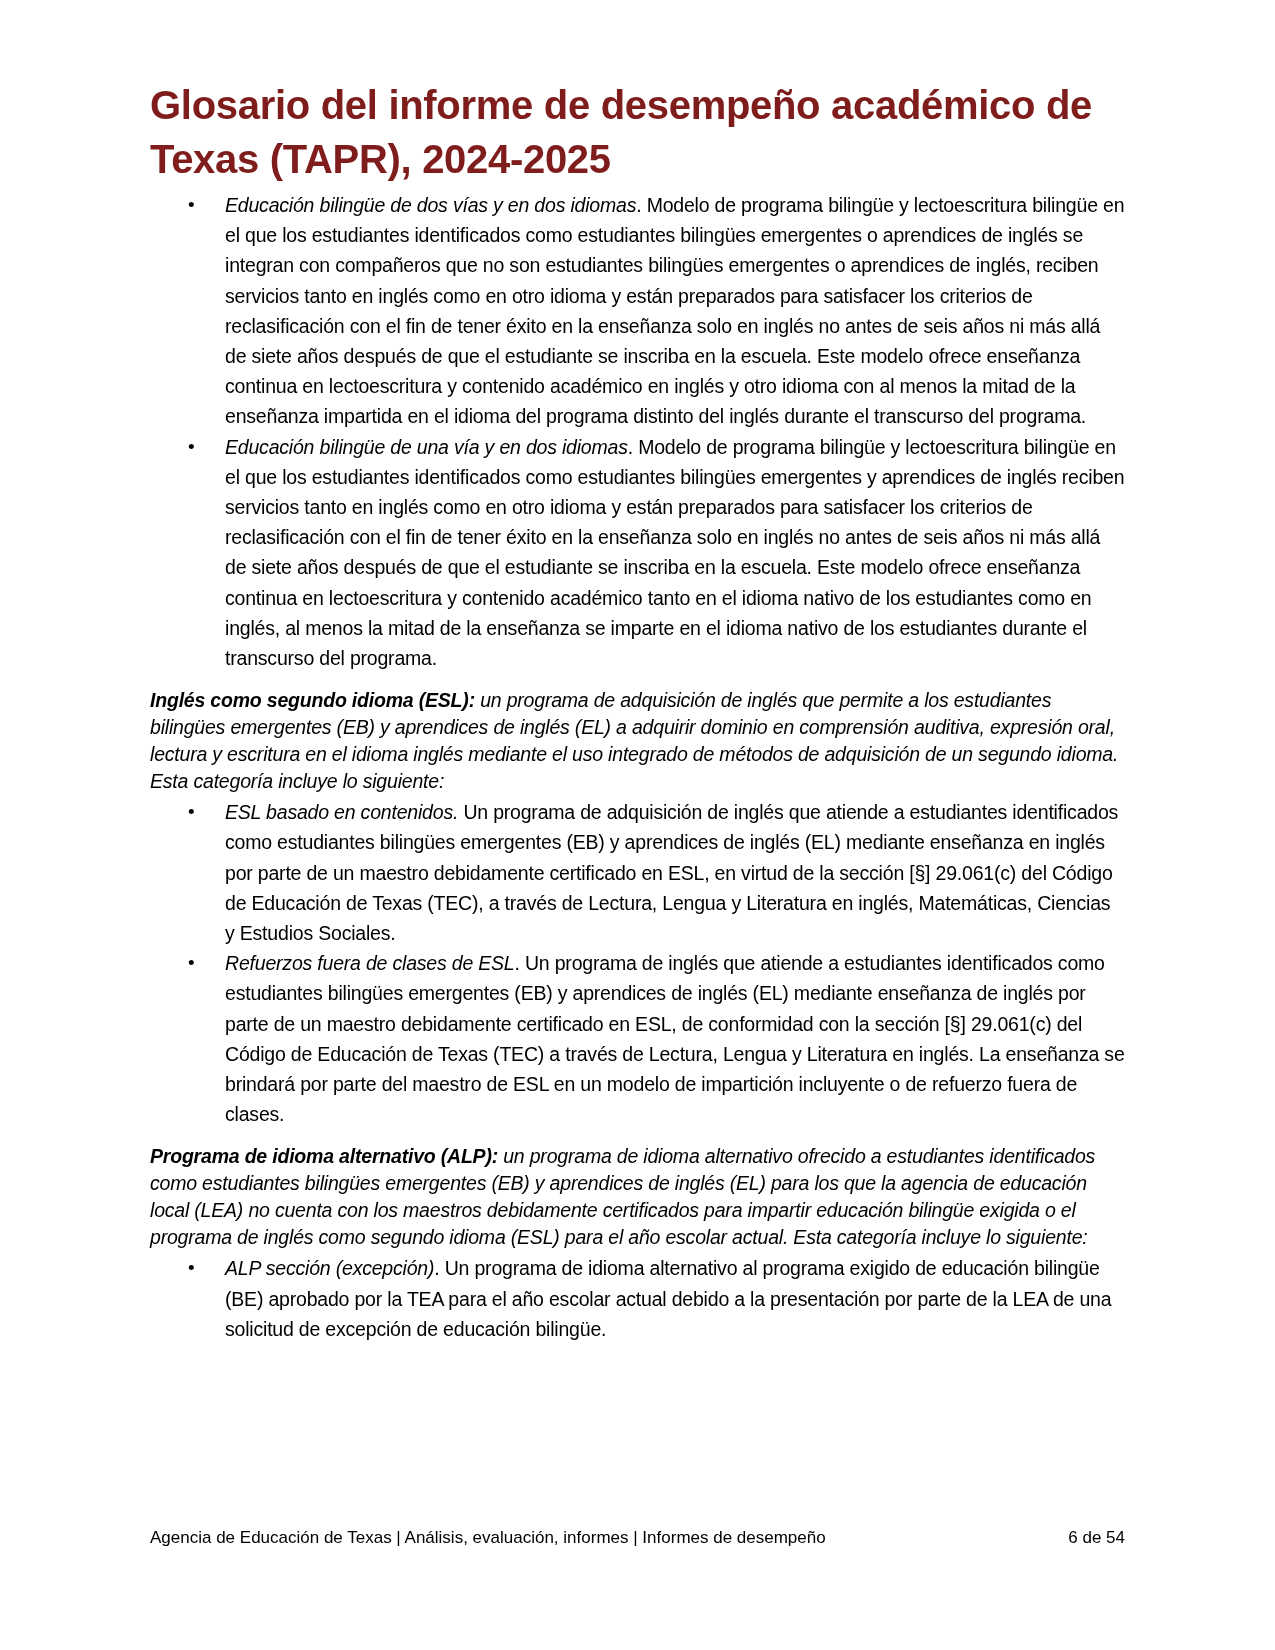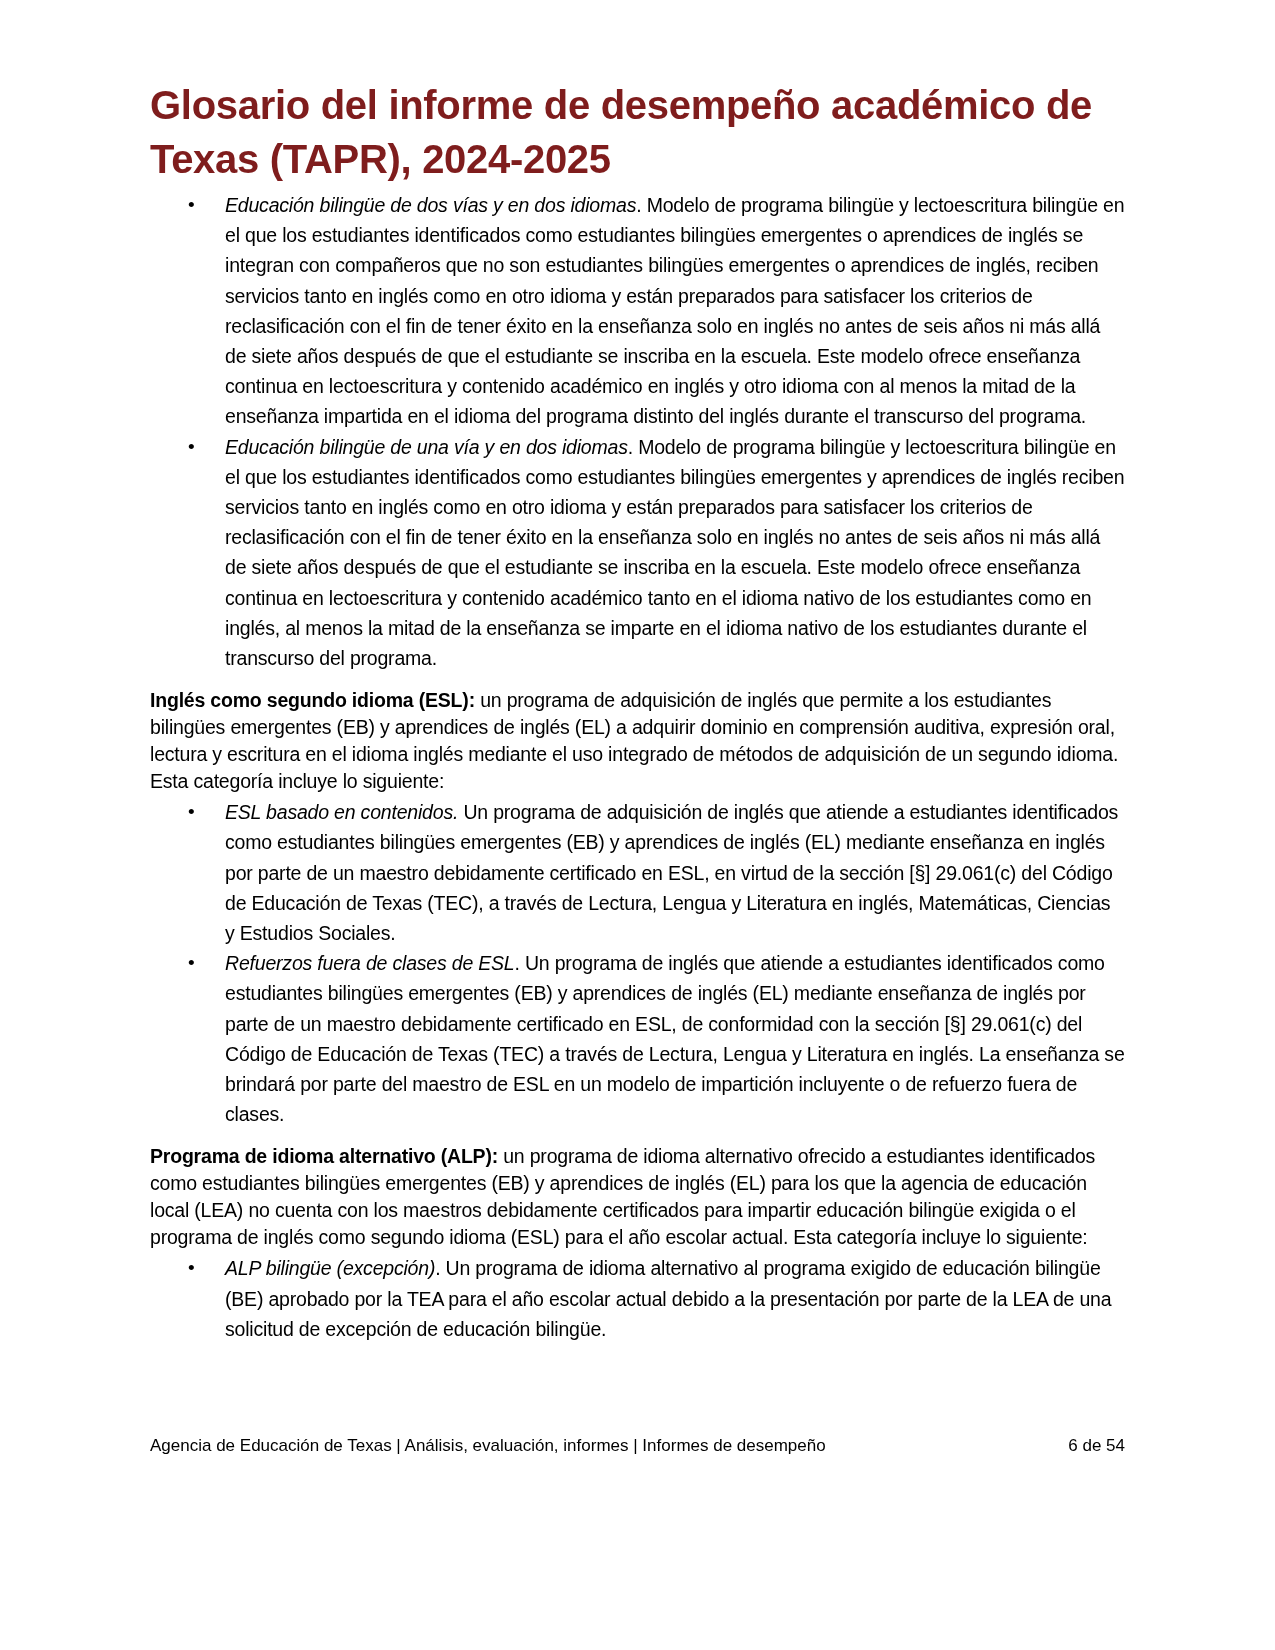--- a/index.html
+++ b/index.html
@@ -7,25 +7,25 @@
          font-family: "Liberation Sans", sans-serif; color: #000; }
   .page { position: absolute; left: 150px; top: 0; width: 975px; }
   h1 { margin: 0; position: absolute; top: 78px; left: 0; width: 975px;
        font-size: 40px; line-height: 54px; font-weight: bold; color: #7f1d1d;
        letter-spacing: -0.3px; }
   .content { position: absolute; top: 190px; left: 0; width: 975px;
              font-size: 19.5px; line-height: 30.2px; letter-spacing: -0.2px; }
   ul.bullets { list-style: none; margin: 0; padding: 0; }
   ul.bullets li { position: relative; padding-left: 75px; }
   ul.bullets li .dot { position: absolute; left: 38px; top: 0; font-size: 19px; }
-  p.def { margin: 14px 0 0 0; line-height: 27px; }
+  p.def { margin: 14px 0 0 0; line-height: 27px; font-style: italic; }
   p.def + ul.bullets { margin-top: 2px; }
   b.term { font-weight: bold; }
   i.sub { font-style: italic; }
-  footer { position: absolute; top: 1436px; left: 150px; width: 975px;
+  footer { position: absolute; top: 1528px; left: 150px; width: 975px;
            font-size: 17px; display: flex; justify-content: space-between; }
 </style>
 </head>
 <body>
 
 <div class="page">
   <h1>Glosario del informe de desempeño académico de Texas (TAPR), 2024-2025</h1>
 
   <div class="content">
     <ul class="bullets">
@@ -34,21 +34,21 @@
     </ul>
 
     <p class="def"><b class="term">Inglés como segundo idioma (ESL):</b><span> un programa de adquisición de inglés que permite a los estudiantes bilingües emergentes (EB) y aprendices de inglés (EL) a adquirir dominio en comprensión auditiva, expresión oral, lectura y escritura en el idioma inglés mediante el uso integrado de métodos de adquisición de un segundo idioma. Esta categoría incluye lo siguiente:</span></p>
     <ul class="bullets">
       <li><span class="dot">•</span><i class="sub">ESL basado en contenidos.</i><span> Un programa de adquisición de inglés que atiende a estudiantes identificados como estudiantes bilingües emergentes (EB) y aprendices de inglés (EL) mediante enseñanza en inglés por parte de un maestro debidamente certificado en ESL, en virtud de la sección [§] 29.061(c) del Código de Educación de Texas (TEC), a través de Lectura, Lengua y Literatura en inglés, Matemáticas, Ciencias y Estudios Sociales.</span></li>
       <li><span class="dot">•</span><i class="sub">Refuerzos fuera de clases de ESL</i><span>. Un programa de inglés que atiende a estudiantes identificados como estudiantes bilingües emergentes (EB) y aprendices de inglés (EL) mediante enseñanza de inglés por parte de un maestro debidamente certificado en ESL, de conformidad con la sección [§] 29.061(c) del Código de Educación de Texas (TEC) a través de Lectura, Lengua y Literatura en inglés. La enseñanza se brindará por parte del maestro de ESL en un modelo de impartición incluyente o de refuerzo fuera de clases.</span></li>
     </ul>
 
     <p class="def"><b class="term">Programa de idioma alternativo (ALP):</b><span> un programa de idioma alternativo ofrecido a estudiantes identificados como estudiantes bilingües emergentes (EB) y aprendices de inglés (EL) para los que la agencia de educación local (LEA) no cuenta con los maestros debidamente certificados para impartir educación bilingüe exigida o el programa de inglés como segundo idioma (ESL) para el año escolar actual. Esta categoría incluye lo siguiente:</span></p>
     <ul class="bullets">
-      <li><span class="dot">•</span><i class="sub">ALP bilingüe (excepción)</i><span>. Un programa de idioma alternativo al programa exigido de educación bilingüe (BE) aprobado por la TEA para el año escolar actual debido a la presentación por parte de la LEA de una solicitud de excepción de educación bilingüe.</span></li>
+      <li><span class="dot">•</span><i class="sub">ALP sección (excepción)</i><span>. Un programa de idioma alternativo al programa exigido de educación bilingüe (BE) aprobado por la TEA para el año escolar actual debido a la presentación por parte de la LEA de una solicitud de excepción de educación bilingüe.</span></li>
     </ul>
   </div>
 </div>
 
 <footer>
   <span>Agencia de Educación de Texas | Análisis, evaluación, informes | Informes de desempeño</span>
   <span>6 de 54</span>
 </footer>
 
 </body></html>

